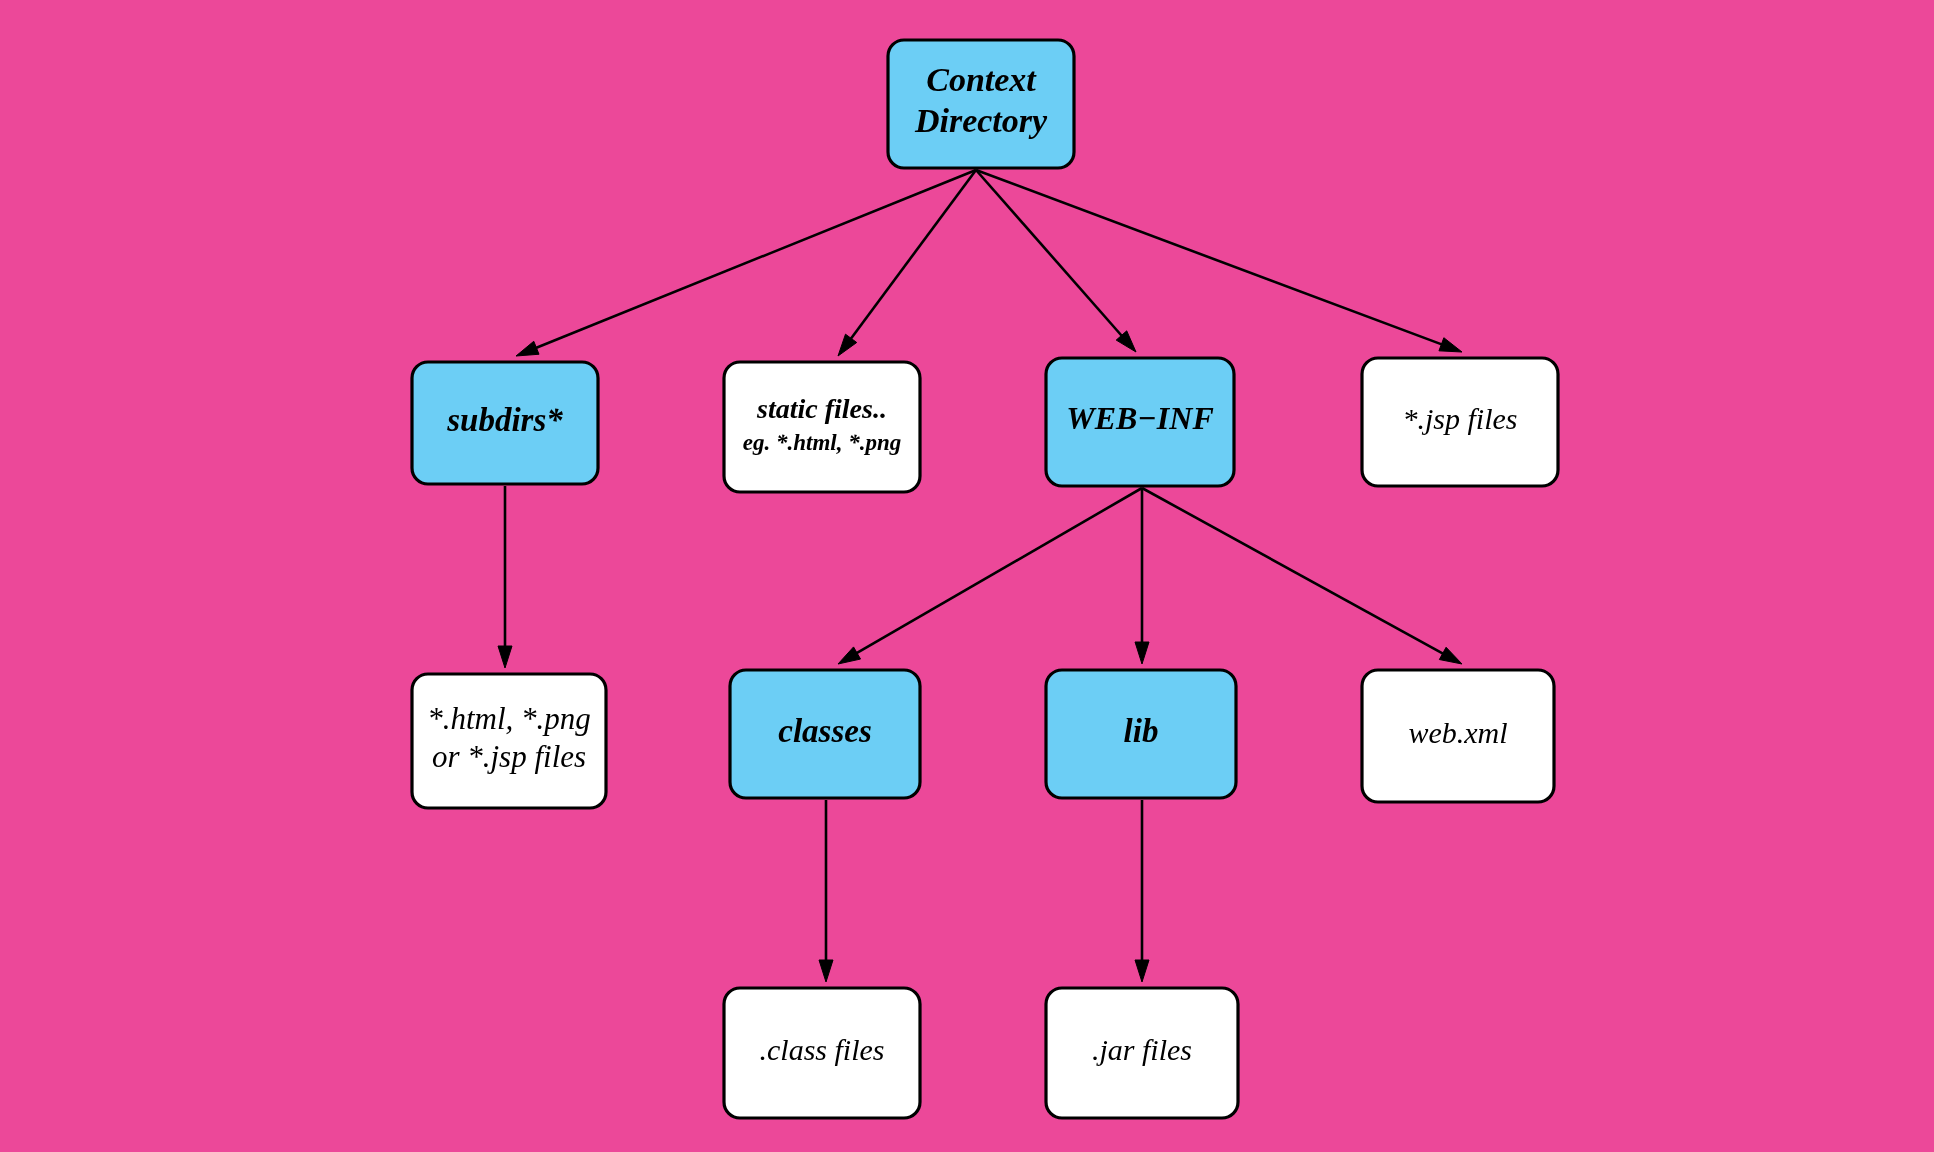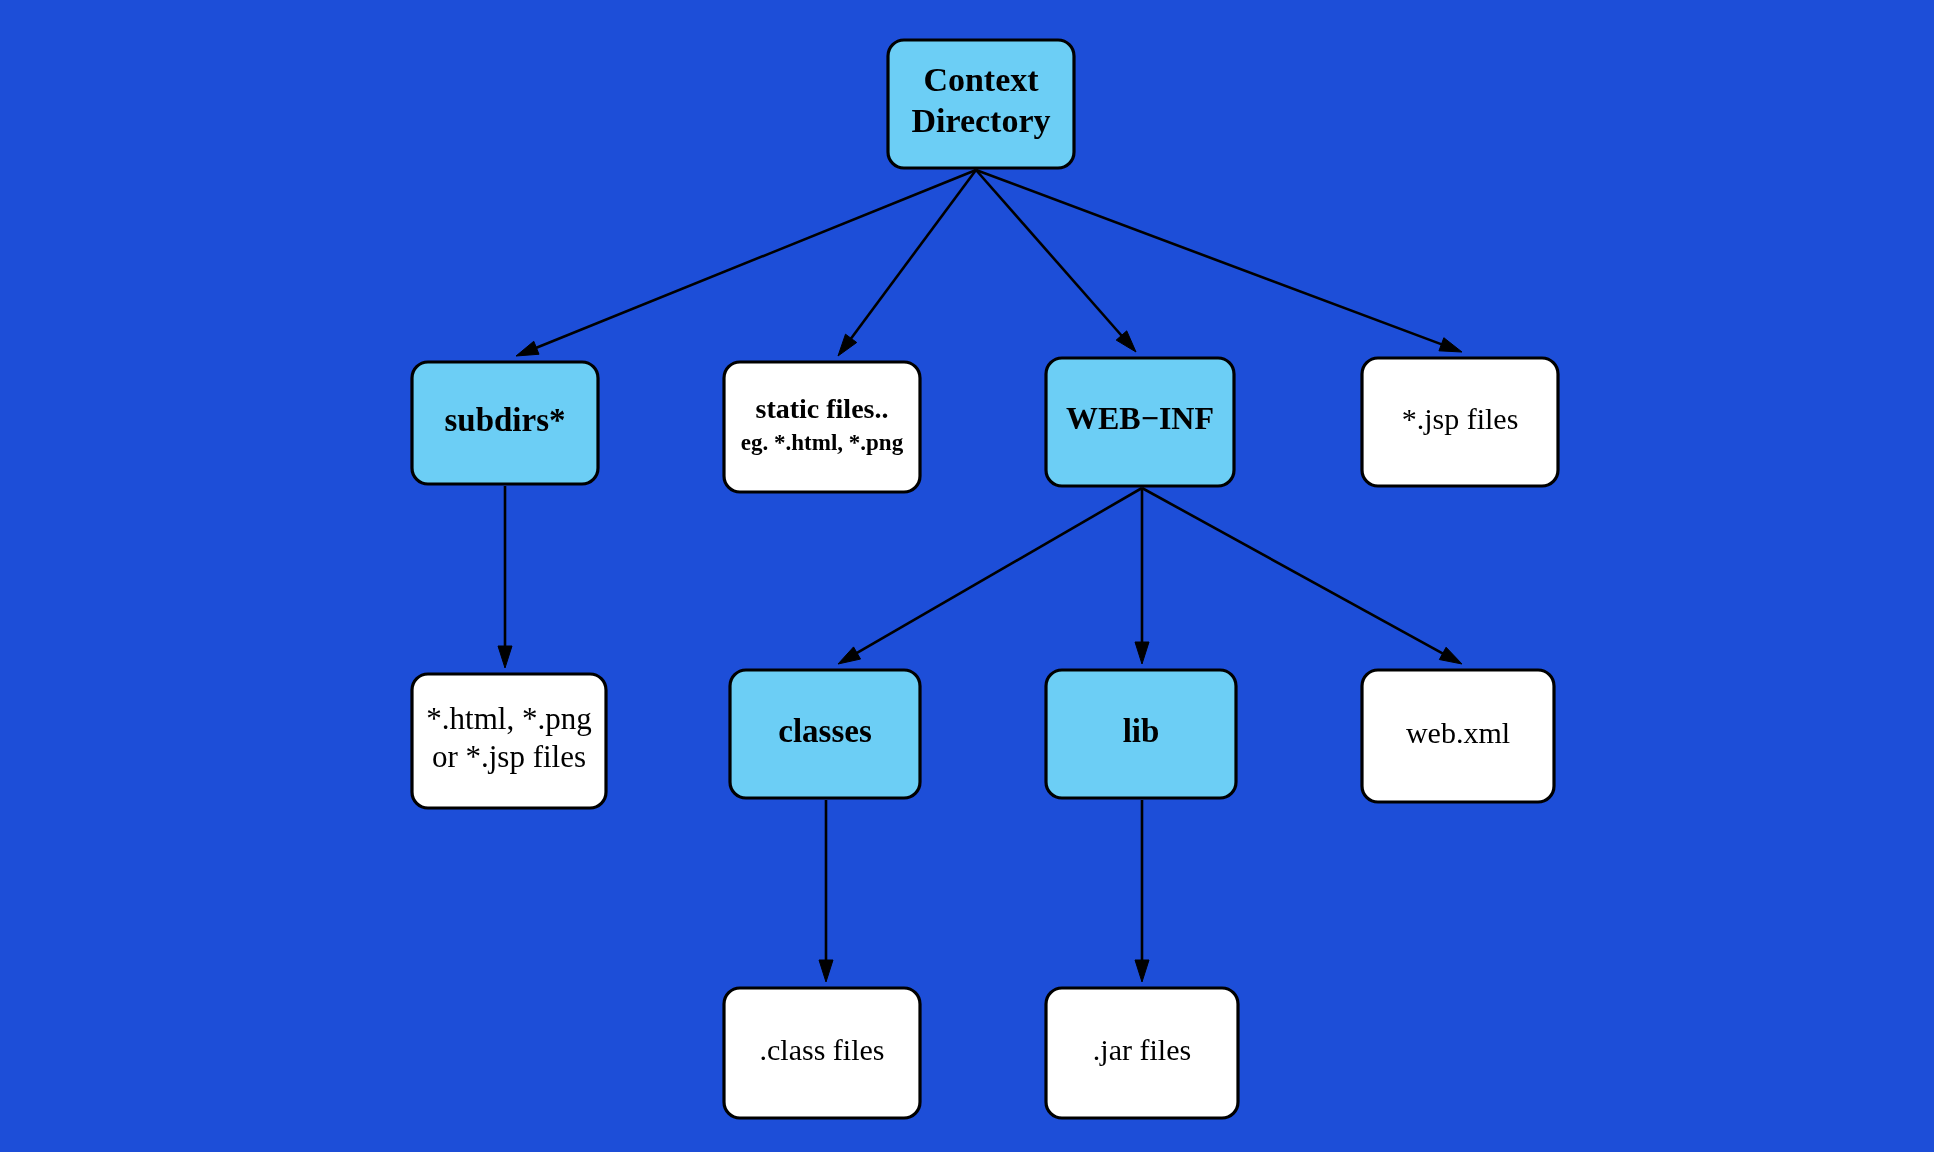--- a/index.html
+++ b/index.html
@@ -10,21 +10,22 @@
   body {
     width: 1934px;
     height: 1152px;
     font-family: "Liberation Serif", "DejaVu Serif", serif;
     overflow: hidden;
   }
   #diagram-root {
     position: relative;
     width: 1934px;
     height: 1152px;
-    background: #1d4ed8;
+    background: #ec4899;
+    font-style: italic;
   }
   svg.diagram-canvas {
     display: block;
     width: 1934px;
     height: 1152px;
   }
   .node-shape {
     stroke: #000000;
     stroke-width: 3.2;
   }

